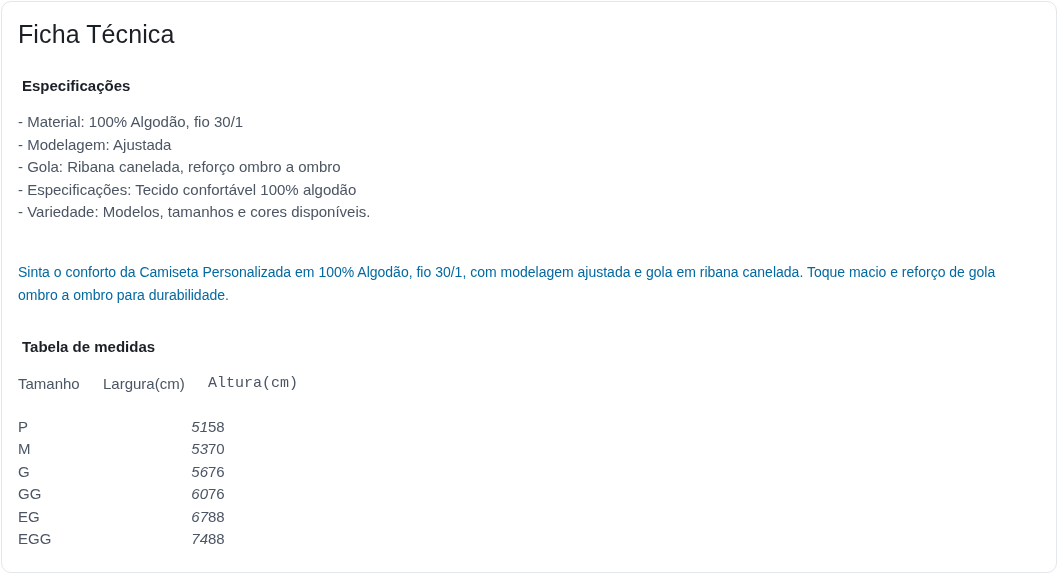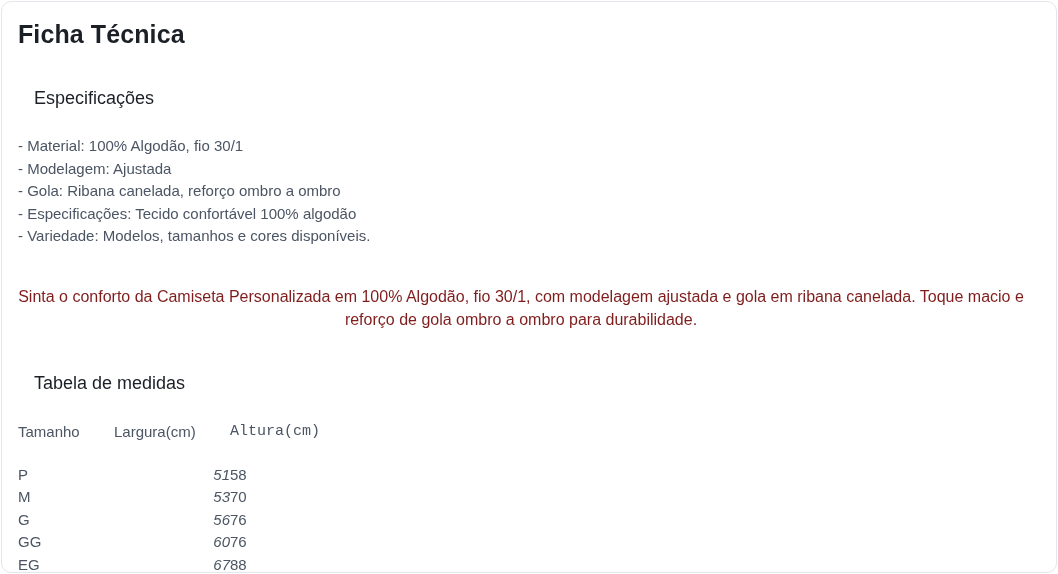--- a/index.html
+++ b/index.html
@@ -33,61 +33,60 @@
     padding: 16px 16px 0 16px;
   }
   .inner {
     padding-left: 0px;
   }
   h1.title {
     margin: 0;
     padding: 0 0 0 0;
     font-size: 25px;
     line-height: 32px;
-    font-weight: bold;
+    font-weight: normal;
     color: #1b1f26;
     letter-spacing: 0.1px;
   }
   h2.section-heading {
-    margin: 16px;
-    font-size: 18px;
+    margin: 4px;
+    font-size: 15px;
     line-height: 20px;
-    font-weight: normal;
+    font-weight: bold;
     color: #1b1f26;
   }
   .spec-block {
     margin: 0;
     padding: 0;
     list-style: none;
   }
   .spec-line {
     font-size: 15px;
     line-height: 22.5px;
     color: #4b5563;
     white-space: pre;
   }
   .description-text {
-    font-size: 16px;
+    font-size: 14px;
     line-height: 23px;
-    color: #7f1d1d;
+    color: #0369a1;
     max-width: 1006px;
-    text-align: center;
   }
   table.measures {
     border-collapse: collapse;
     margin: 0;
     padding: 0;
   }
   table.measures th {
     font-size: 15px;
     line-height: 22px;
     font-weight: normal;
     color: #4b5563;
     text-align: left;
-    padding: 0 16px 0 0;
+    padding: 0 5px 0 0;
   }
   table.measures th.col-size { width: 80px; }
   table.measures th.col-width { width: 100px; margin-left: 13px; }
   table.measures th.col-height { width: 100px; font-family: Liberation Mono, monospace; }
   table.measures td {
     font-size: 15px;
     line-height: 22.6px;
     color: #4b5563;
     padding: 0;
   }

